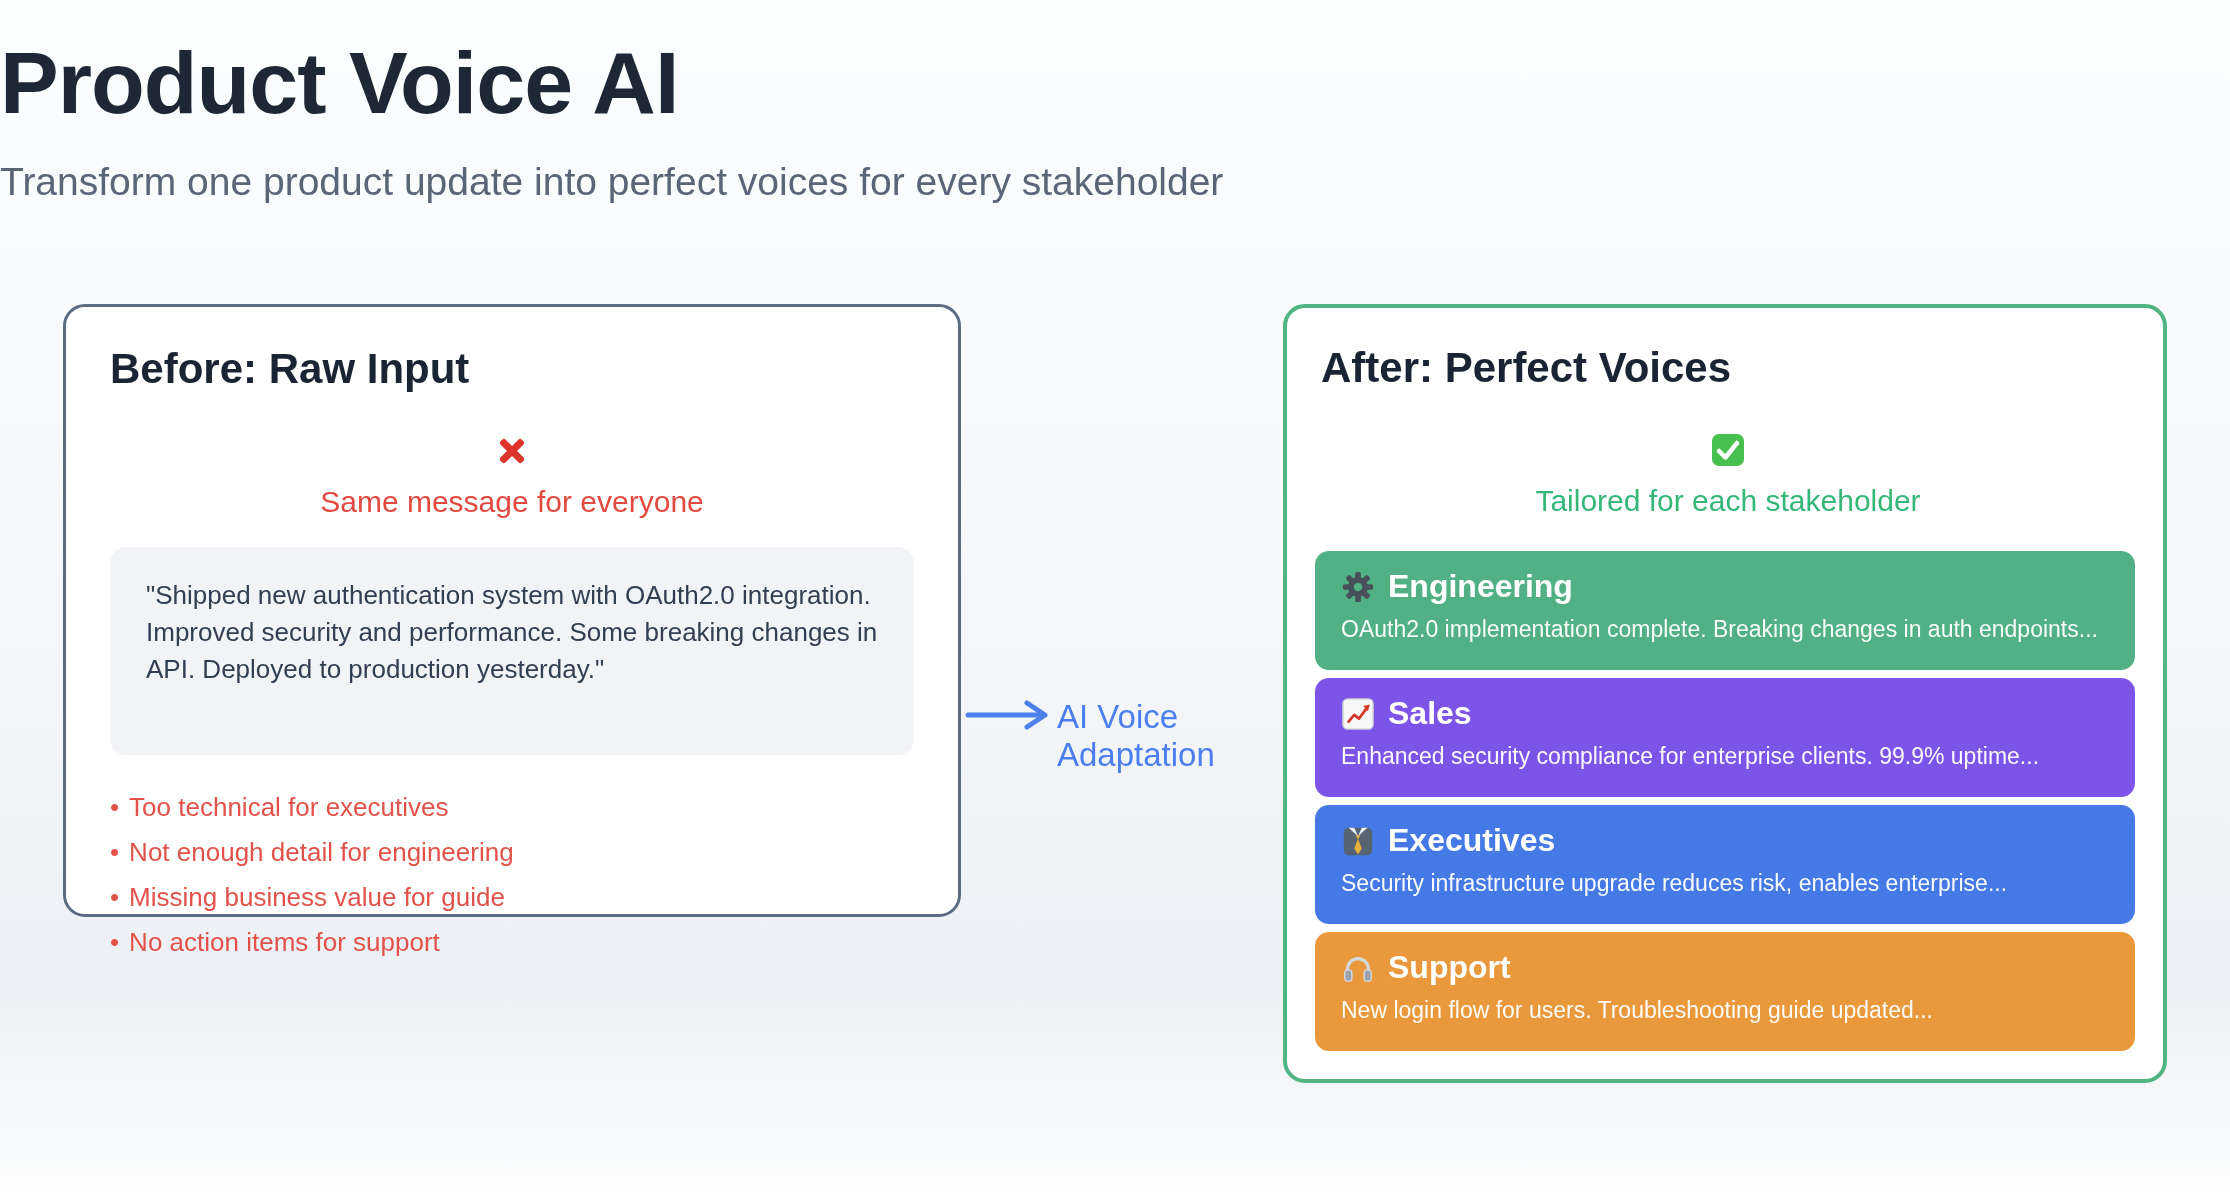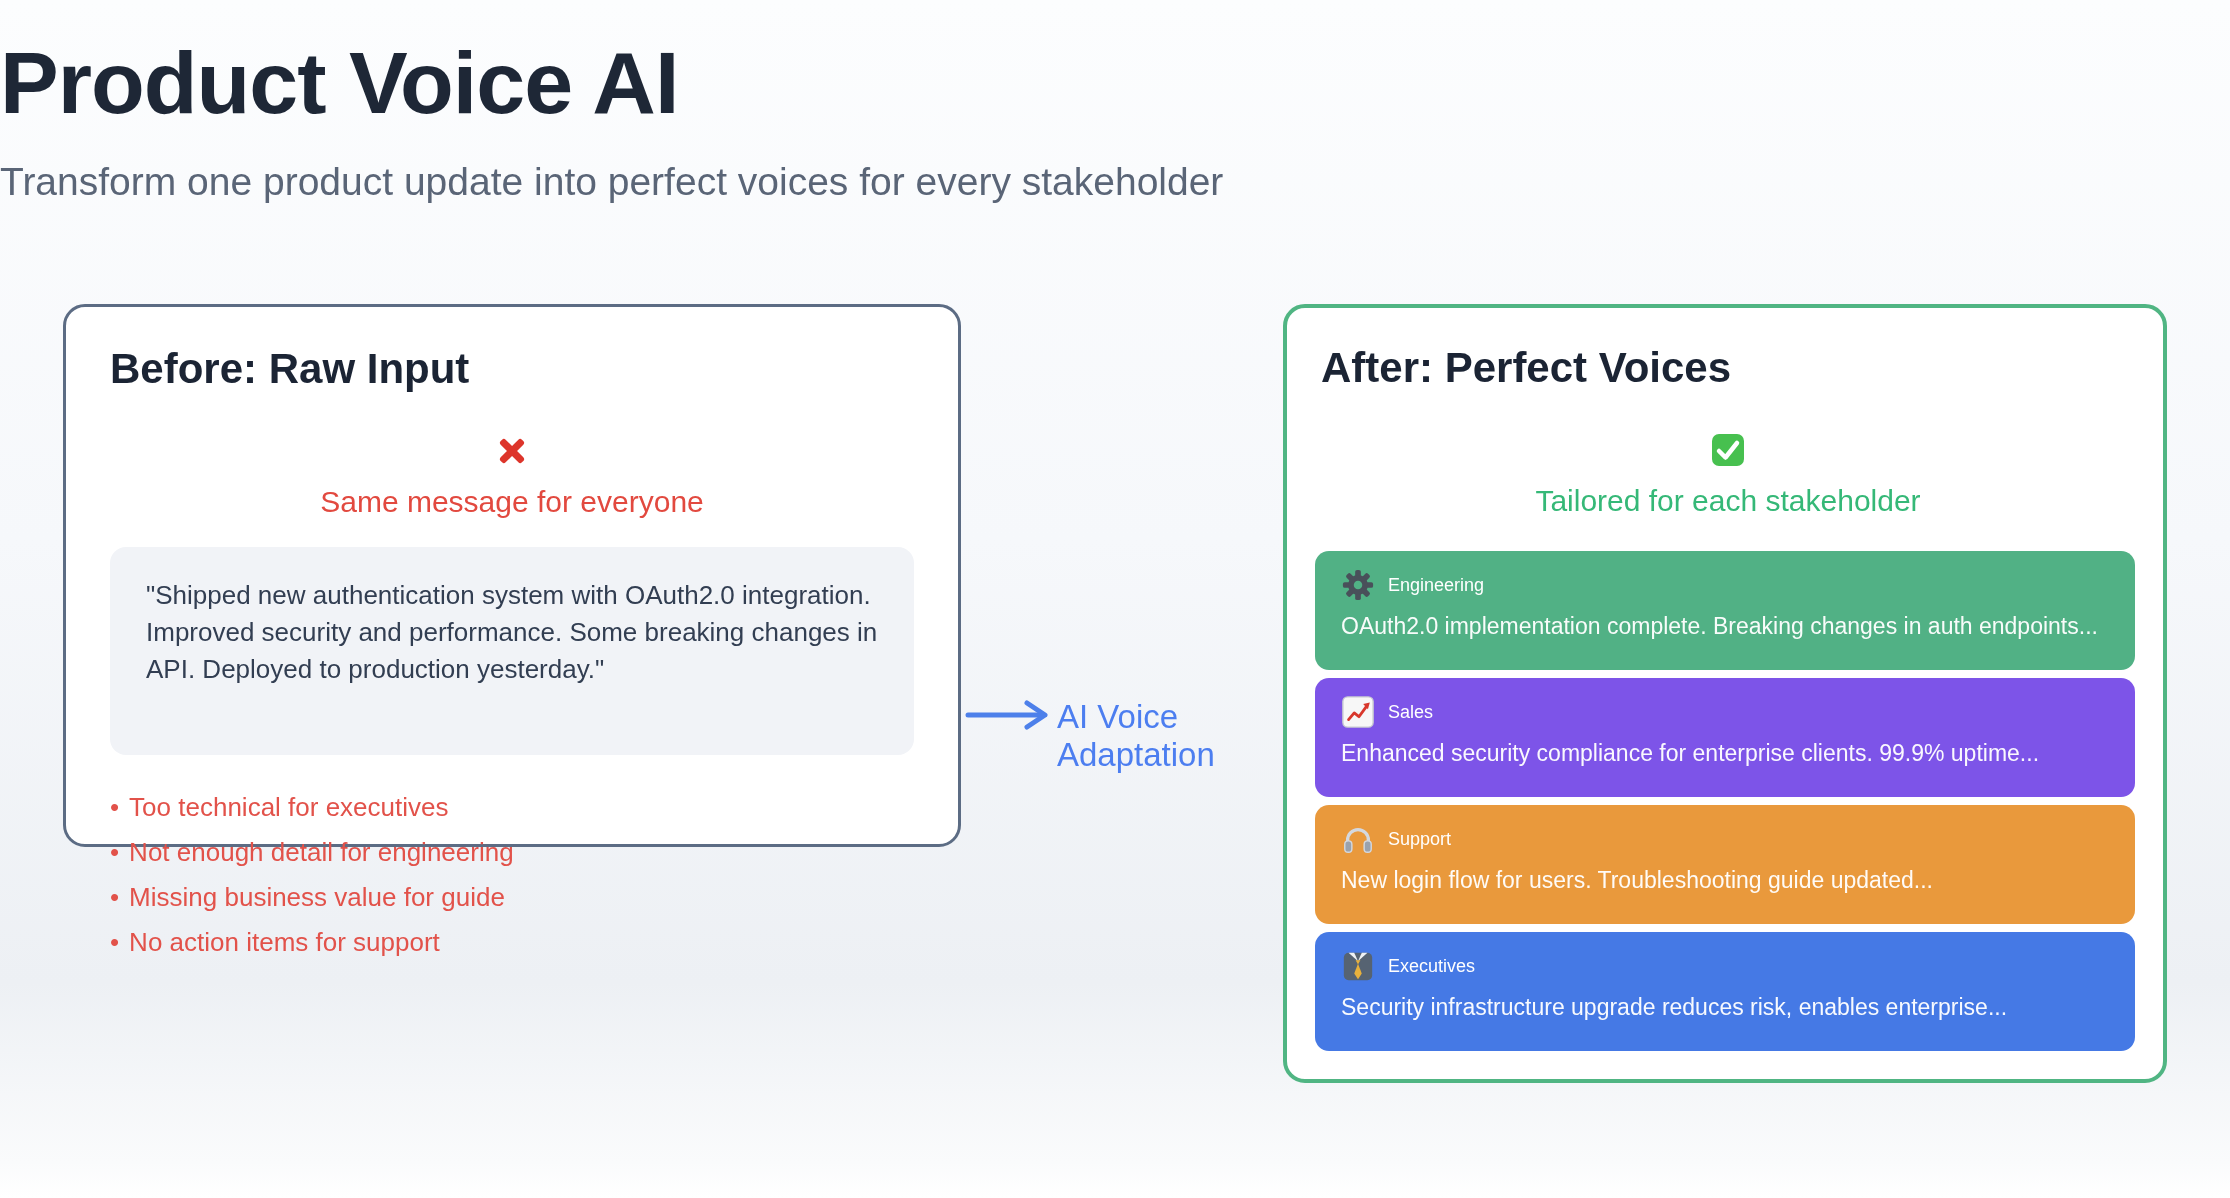--- a/index.html
+++ b/index.html
@@ -49,21 +49,21 @@
     align-items: center;
     gap: 16px;
     margin-top: 40px;
     font-size: 30px;
     flex-direction: column;
   }
   .status-row .icon { flex: 0 0 auto; display: inline-flex; }
   
   .before-panel {
     flex: 0 0 898px;
-    height: 543px;
+    height: 613px;
     border: 3px solid #5c6c84;
     padding: 38px 44px;
   }
   .before-status { color: #e2493f; }
   .quote-box {
     margin-top: 28px;
     height: 208px;
     background: #f1f3f7;
     border-radius: 16px;
     padding: 30px 36px;
@@ -109,21 +109,21 @@
     border-radius: 14px;
     padding: 17px 26px;
     margin-bottom: 8px;
     color: #ffffff;
   }
   .voice-title-row {
     display: flex;
     align-items: center;
     gap: 13px;
   }
-  .voice-name { font-size: 18px; font-weight: 400; }
+  .voice-name { font-size: 32px; font-weight: 700; }
   .voice-message {
     margin-top: 11px;
     font-size: 23px;
     color: rgba(255,255,255,0.96);
   }
   .icon svg { display: block; }
 </style>
 </head>
 <body>
 
@@ -222,47 +222,47 @@
                 <rect x="2" y="2" width="32" height="32" rx="5" fill="#f7f7f7" stroke="#c9ccd1" stroke-width="1.5"></rect>
                 <polyline points="8,26 14,19 19,23 27,12" stroke="#d8372c" stroke-width="3" fill="none" stroke-linecap="round" stroke-linejoin="round"></polyline>
                 <polygon points="23.5,9.5 30.5,8 28.5,15" fill="#d8372c"></polygon>
               </svg>
             </span>
             <span class="voice-name">Sales</span>
           </div>
           <div class="voice-message">Enhanced security compliance for enterprise clients. 99.9% uptime...</div>
         </div>
 
-        <div class="voice-card" style="background-color: rgb(233, 153, 60);">
-          <div class="voice-title-row">
-            <span class="icon">
-              <svg width="34" height="34" viewBox="0 0 36 36">
-                <path d="M7 23 v-4 a11 11 0 0 1 22 0 v4" stroke="#d4d8de" stroke-width="3.5" fill="none" stroke-linecap="round"></path>
-                <rect x="4" y="20" width="7.5" height="12" rx="3.5" fill="#9aa2ad" stroke="#d4d8de" stroke-width="1.5"></rect>
-                <rect x="24.5" y="20" width="7.5" height="12" rx="3.5" fill="#9aa2ad" stroke="#d4d8de" stroke-width="1.5"></rect>
-              </svg>
-            </span>
-            <span class="voice-name">Support</span>
-          </div>
-          <div class="voice-message">New login flow for users. Troubleshooting guide updated...</div>
-        </div>
-
         <div class="voice-card" style="background-color: rgb(69, 121, 229);">
           <div class="voice-title-row">
             <span class="icon">
               <svg width="34" height="34" viewBox="0 0 36 36">
                 <rect x="3" y="4" width="30" height="29" rx="5" fill="#566372"></rect>
                 <polygon points="8,4 18,13 14,4" fill="#eef1f4"></polygon>
                 <polygon points="28,4 18,13 22,4" fill="#eef1f4"></polygon>
                 <polygon points="15.5,12 20.5,12 18,16.5" fill="#e8b13c"></polygon>
                 <polygon points="18,15.5 22,26 18,32 14,26" fill="#e8b13c"></polygon>
               </svg>
             </span>
             <span class="voice-name">Executives</span>
           </div>
           <div class="voice-message">Security infrastructure upgrade reduces risk, enables enterprise...</div>
         </div>
 
+        <div class="voice-card" style="background-color: rgb(233, 153, 60);">
+          <div class="voice-title-row">
+            <span class="icon">
+              <svg width="34" height="34" viewBox="0 0 36 36">
+                <path d="M7 23 v-4 a11 11 0 0 1 22 0 v4" stroke="#d4d8de" stroke-width="3.5" fill="none" stroke-linecap="round"></path>
+                <rect x="4" y="20" width="7.5" height="12" rx="3.5" fill="#9aa2ad" stroke="#d4d8de" stroke-width="1.5"></rect>
+                <rect x="24.5" y="20" width="7.5" height="12" rx="3.5" fill="#9aa2ad" stroke="#d4d8de" stroke-width="1.5"></rect>
+              </svg>
+            </span>
+            <span class="voice-name">Support</span>
+          </div>
+          <div class="voice-message">New login flow for users. Troubleshooting guide updated...</div>
+        </div>
+
       </div>
     </div>
 
   </div>
 </div>
 
 </body></html>

